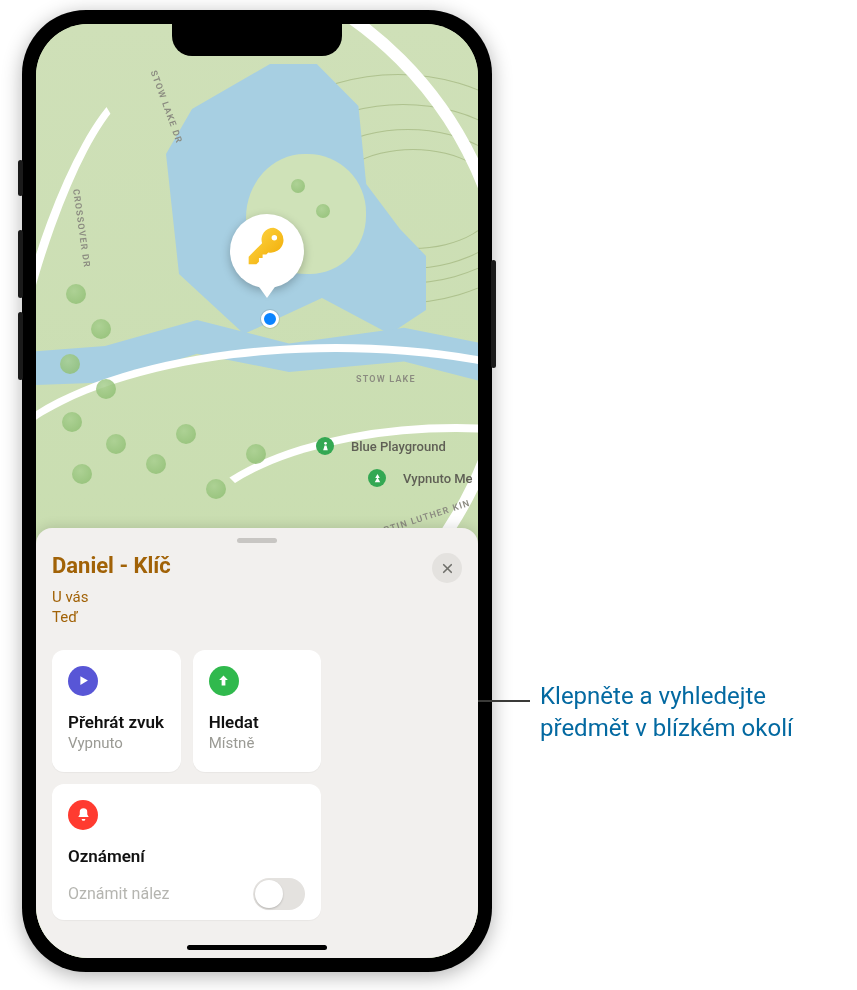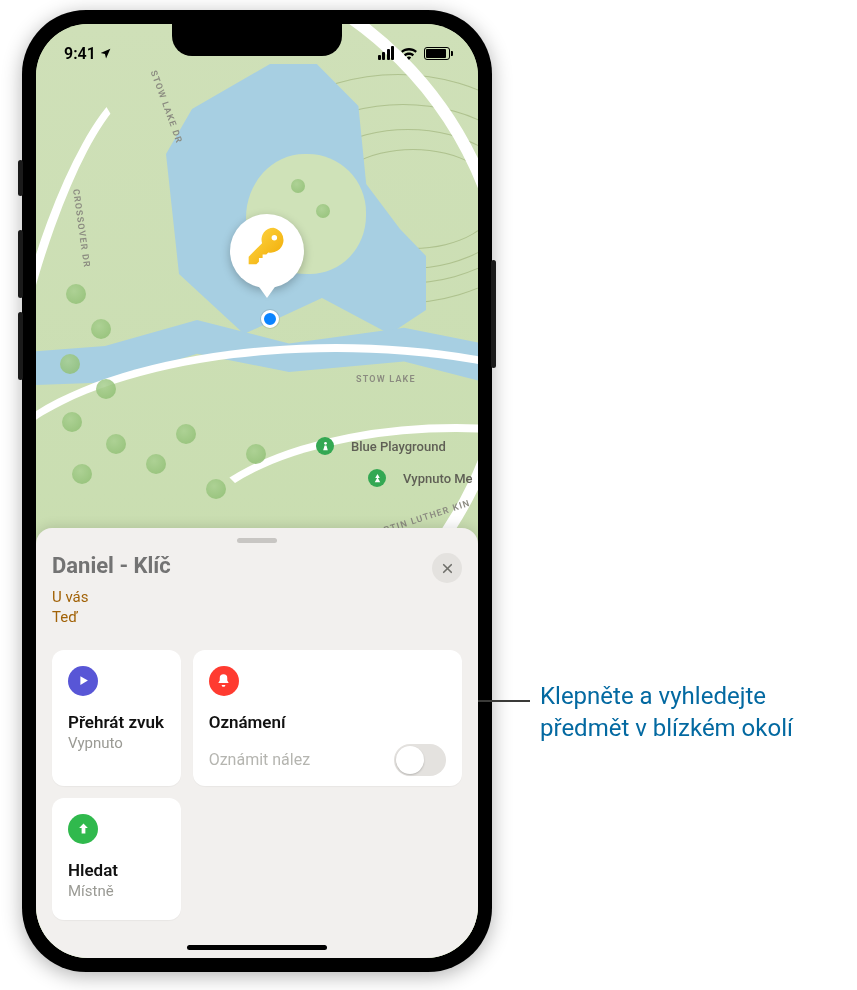--- a/index.html
+++ b/index.html
@@ -143,21 +143,21 @@
     height:430px;
     background:#f2f0ee;
     border-radius:16px 16px 0 0;
     box-shadow:0 -2px 12px rgba(0,0,0,.12);
     z-index:30;
     padding:10px 16px 0;
     overflow:hidden;
   }
   .grabber { width:40px; height:5px; background:#c8c6c3; border-radius:3px; margin:0 auto 10px; }
   .sheet-header { display:flex; justify-content:space-between; align-items:flex-start; }
-  .sheet-title { font-size:22px; font-weight:700; color:#737373; }
+  .sheet-title { font-size:22px; font-weight:700; color:#a16207; }
   .sheet-sub { font-size:15px; color:#a16207; line-height:1.35; margin-top:9px; }
   .close-btn {
     width:30px; height:30px; border-radius:50%; background:#e4e2df;
     display:flex; align-items:center; justify-content:center; color:#6f6f6a;
   }
   .close-btn svg { width:13px; height:13px; }
   .cards { display:grid; grid-template-columns:1fr 1fr 1fr; gap:12px; margin-top:22px; }
   .card {
     background:#fff; border-radius:12px; padding:16px 16px 18px;
     min-height:122px;
@@ -193,42 +193,20 @@
 
 <div class="phone-frame">
   <div class="side-btn sw"></div>
   <div class="side-btn v1"></div>
   <div class="side-btn v2"></div>
   <div class="side-btn pw"></div>
 
   <div class="screen">
     <div class="notch"></div>
 
-    <div class="status-bar">
-      <div class="status-left">
-        <span>9:41</span>
-        <svg width="13" height="13" viewBox="0 0 24 24" fill="#000">
-            <path d="M3 11l18-8-8 18-2-8-8-2z"></path>
-          </svg>
-      </div>
-      <div class="status-right">
-        <div class="signal-bars">
-            <span></span>
-            <span></span>
-            <span></span>
-            <span></span>
-          </div>
-        <svg width="18" height="13" viewBox="0 0 24 18" fill="#000">
-            <path d="M12 18l-3-3.6c1.8-1.6 4.2-1.6 6 0L12 18zM5 10.4C8.9 6.9 15.1 6.9 19 10.4l-2 2.4c-2.8-2.5-7.2-2.5-10 0l-2-2.4zM1 5.6C7.1.1 16.9.1 23 5.6l-2 2.4C16 3.6 8 3.6 3 8L1 5.6z"></path>
-          </svg>
-        <div class="battery">
-            <div class="battery-fill"></div>
-          </div>
-      </div>
-    </div>
 
     <div class="map">
       <div class="contour c1"></div>
       <div class="contour c2"></div>
       <div class="contour c3"></div>
       <div class="contour c4"></div>
       <div class="water lake"></div>
       <div class="water river"></div>
       <div class="island"></div>
       <div class="road big"></div>
@@ -313,42 +291,42 @@
         <div class="card">
           <div class="card-icon play">
             <svg viewBox="0 0 24 24" fill="#fff">
                 <path d="M7 5v14l12-7z"></path>
               </svg>
           </div>
           <div class="card-title">Přehrát zvuk</div>
           <div class="card-sub">Vypnuto</div>
         </div>
 
+        <div class="card">
+          <div class="card-icon find">
+            <svg viewBox="0 0 24 24" fill="#fff">
+                <path d="M12 4l7 7h-4v9h-6v-9H5z"></path>
+              </svg>
+          </div>
+          <div class="card-title">Hledat</div>
+          <div class="card-sub">Místně</div>
+        </div>
+
         <div class="card wide">
           <div class="card-icon notif">
             <svg viewBox="0 0 24 24" fill="#fff">
                 <path d="M12 2a6 6 0 00-6 6v4l-2 3v1h16v-1l-2-3V8a6 6 0 00-6-6zm0 20a3 3 0 003-3H9a3 3 0 003 3z"></path>
               </svg>
           </div>
           <div class="card-title">Oznámení</div>
           <div class="notify-row">
             <span>Oznámit nález</span>
             <div class="toggle"></div>
           </div>
         </div>
-
-        <div class="card">
-          <div class="card-icon find">
-            <svg viewBox="0 0 24 24" fill="#fff">
-                <path d="M12 4l7 7h-4v9h-6v-9H5z"></path>
-              </svg>
-          </div>
-          <div class="card-title">Hledat</div>
-          <div class="card-sub">Místně</div>
-        </div>
       </div>
     </div>
 
     <div class="home-ind"></div>
   </div>
 </div>
 
 <div class="anno-line"></div>
 <div class="anno-text">Klepněte a vyhledejte předmět v blízkém okolí</div>
 

